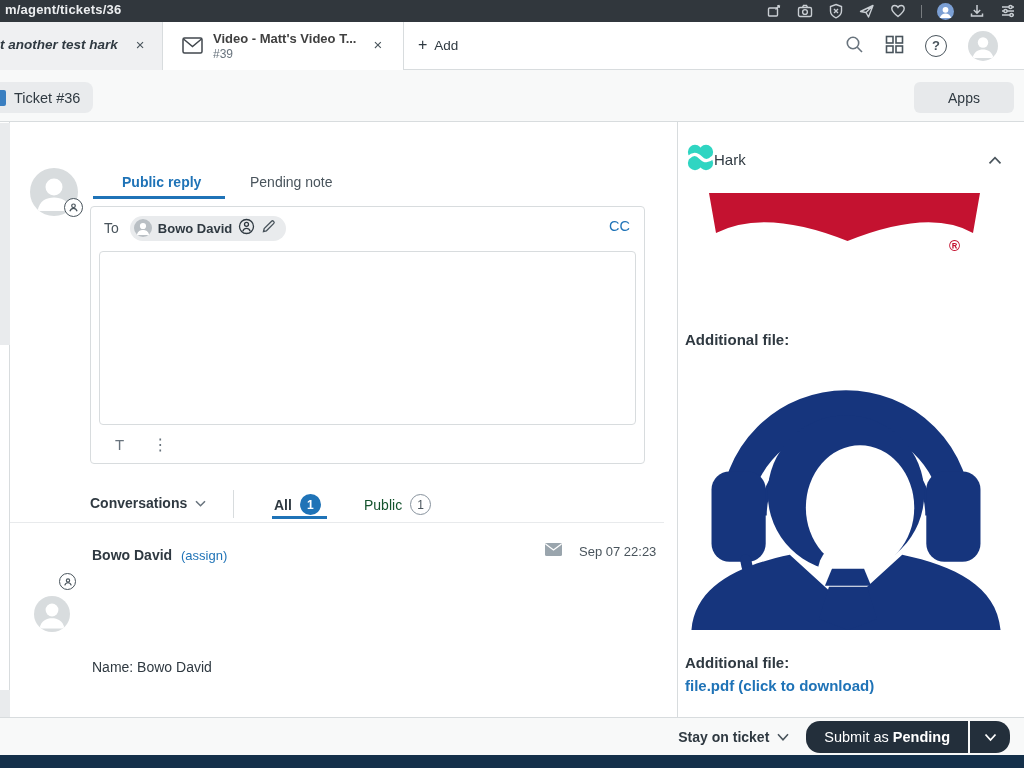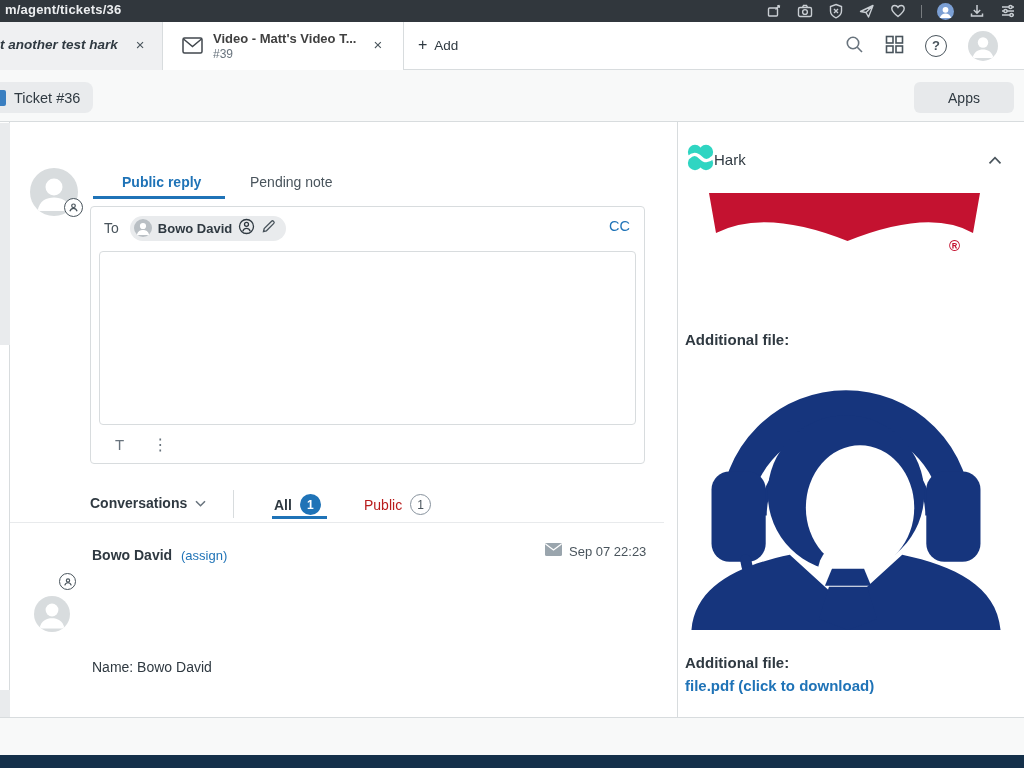--- a/index.html
+++ b/index.html
@@ -65,30 +65,30 @@
   
   #conv-label-group { position:absolute; left:90px; top:373px; display:flex; align-items:center; gap:8px; cursor:pointer; }
   #conv-label { font-size:14px; font-weight:bold; color:#2f3941; }
   #conv-vsep { position:absolute; left:233px; top:368px; width:1px; height:28px; background:#d8dcde; }
   #all-tab { position:absolute; left:274px; top:372px; display:flex; align-items:center; gap:8px; cursor:pointer; }
   #all-label { font-size:14px; font-weight:bold; color:#2f3941; }
   .count-badge { width:21px; height:21px; border-radius:50%; font-size:12px; display:flex; align-items:center; justify-content:center; }
   #all-count { background:#1f73b7; color:#fff; font-weight:bold; }
   #all-underline { position:absolute; left:272px; top:394px; width:55px; height:3px; background:#1f73b7; }
   #public-tab { position:absolute; left:364px; top:372px; display:flex; align-items:center; gap:8px; cursor:pointer; }
-  #public-label { font-size:14px; color:#b91c1c; }
+  #public-label { font-size:14px; color:#14532d; }
   #public-count { background:#fff; border:1px solid #87929d; color:#49545c; }
   #section-divider { position:absolute; left:10px; top:400px; width:654px; height:1px; background:#e8eaec; }
 
   
   #msg-avatar { left:34px; top:426px; width:36px; height:36px; }
   #msg-author-row { position:absolute; left:92px; top:425px; font-size:14px; }
   #msg-author { font-weight:bold; color:#2f3941; }
   #assign-link { color:#1f73b7; font-size:13px; margin-left:5px; cursor:pointer; }
-  #msg-meta { position:absolute; left:545px; top:420px; display:flex; align-items:center; gap:7px; }
+  #msg-meta { position:absolute; left:545px; top:420px; display:flex; align-items:center; gap:17px; }
   #msg-time { font-size:13px; color:#49545c; }
   #msg-to-row { position:absolute; left:92px; top:449px; font-size:14px; color:#49545c; }
   #show-all-link { text-decoration:underline; color:#49545c; margin-left:4px; cursor:pointer; }
   #msg-body { position:absolute; left:92px; top:537px; font-size:14px; color:#2f3941; }
 
   
   #app-sidebar { position:absolute; left:677px; top:0; width:347px; height:595px; background:#fff; border-left:1px solid #d8dcde; }
   #hark-header { position:absolute; left:9px; top:21px; right:14px; height:32px; display:flex; align-items:center; gap:0; }
   #hark-name { font-size:15px; color:#2f3941; }
   #hark-collapse { position:absolute; right:8px; top:8px; cursor:pointer; }
@@ -379,14 +379,33 @@
           <path d="M7.5 1 L2 9.5 H6 L5 16 L11.5 6.5 H7 Z"></path>
         </svg>
     </span>
     <span id="macro-label">Apply macro</span>
     <span id="macro-chevron">
       <svg width="13" height="8" viewBox="0 0 13 8" fill="none" stroke="#49545c" stroke-width="1.6">
           <path d="M1 1.3 L6.5 6.7 L12 1.3"></path>
         </svg>
     </span>
   </div>
+  <div id="footer-right">
+    <span id="stay-group">
+      <span id="stay-label">Stay on ticket</span>
+      <svg width="12" height="8" viewBox="0 0 12 8" fill="none" stroke="#49545c" stroke-width="1.6">
+          <path d="M1 1.3 L6 6.7 L11 1.3"></path>
+        </svg>
+    </span>
+    <span id="submit-split">
+      <button id="submit-main">
+        <span class="pfx">Submit as</span>
+        <span class="emph">Pending</span>
+      </button>
+      <button id="submit-caret">
+        <svg width="13" height="9" viewBox="0 0 13 9" fill="none" stroke="#fff" stroke-width="1.8">
+            <path d="M1.5 1.5 L6.5 7 L11.5 1.5"></path>
+          </svg>
+      </button>
+    </span>
+  </div>
 </div>
 <div id="bottom-strip"></div>
 
 </body></html>

